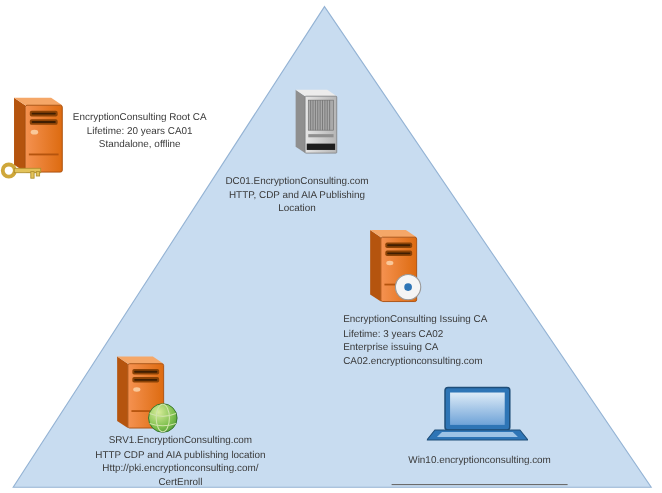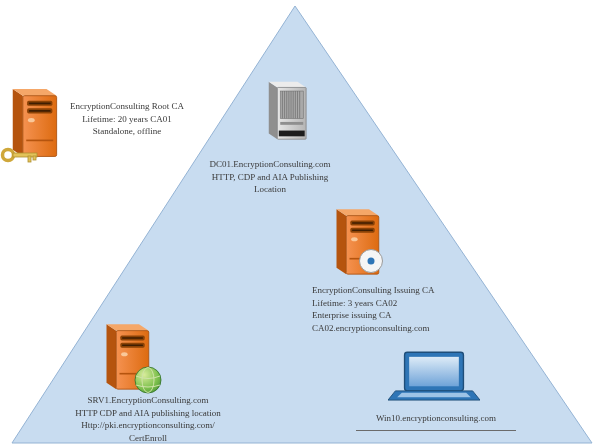--- a/index.html
+++ b/index.html
@@ -1,35 +1,35 @@
 <!DOCTYPE html>
 <html><head>
 <meta charset="utf-8">
 <style>
   html,body{margin:0;padding:0;background:#ffffff;}
   .canvas{
     position:relative;
     width:602px;height:448px;
     background:#ffffff;
-    font-family:Liberation Serif, serif;
+    font-family:Liberation Sans, sans-serif;
     overflow:hidden;
   }
   .triangle-layer{position:absolute;left:0;top:0;width:602px;height:448px;}
   .node{position:absolute;}
   .icon{position:absolute;display:block;}
   .label{
     position:absolute;
     white-space:pre-line;
     font-size:9px;
     line-height:1.4;
     color:#3a3a3a;
   }
   .label.center{text-align:center;}
   .label.left{text-align:left;}
-  .label.underlined{border-bottom:1px solid #6b6b6b;padding-bottom:5px;}
+  .label.underlined{border-bottom:1px solid #6b6b6b;padding-bottom:15px;}
 </style>
 </head>
 <body>
 
 <div class="canvas">
 
   <svg width="0" height="0" style="position:absolute" aria-hidden="true">
     <defs>
       <linearGradient id="og" x1="0" y1="0" x2="1" y2="0">
         <stop offset="0" stop-color="#f59251"></stop>
@@ -125,21 +125,21 @@
       <rect x="25" y="33" width="30" height="6" rx="2" fill="#8a4206"></rect>
       <rect x="27" y="35" width="26" height="2" rx="1" fill="#3f1e02"></rect>
       <ellipse cx="30" cy="47" rx="4" ry="2.5" fill="#f9c89a"></ellipse>
       <rect x="24" y="70" width="32" height="2" fill="#b5540e"></rect>
     </svg>
     <svg class="icon" style="left:86px;top:50px;" width="28" height="28" viewBox="0 0 28 28">
       <circle cx="14" cy="14" r="13" fill="url(#glb)" stroke="#2f6e27" stroke-width="0.8"></circle>
       <ellipse cx="14" cy="14" rx="6" ry="12.5" fill="none" stroke="#cfe3a8" stroke-width="1"></ellipse>
       <path d="M2 10 Q14 15 26 10 M2 19 Q14 23 26 19" fill="none" stroke="#cfe3a8" stroke-width="1"></path>
     </svg>
-    <div class="label center" style="left:0;top:78px;width:200px;">SRV1.EncryptionConsulting.com
+    <div class="label center" style="left:16px;top:78px;width:200px;">SRV1.EncryptionConsulting.com
 HTTP CDP and AIA publishing location
 Http://pki.encryptionconsulting.com/
 CertEnroll</div>
   </div>
 
   <div class="node" style="left:356px;top:350px;width:160px;height:84px;">
     <svg class="icon" style="left:32px;top:0;" width="92" height="56" viewBox="0 0 100 60">
       <rect x="18" y="2" width="64" height="42" rx="3" fill="#2e75b6" stroke="#1f4e79" stroke-width="1.5"></rect>
       <rect x="23" y="7" width="54" height="32" fill="url(#scr)"></rect>
       <polygon points="8,44 92,44 100,54 0,54" fill="#2e75b6" stroke="#1f4e79" stroke-width="1"></polygon>

